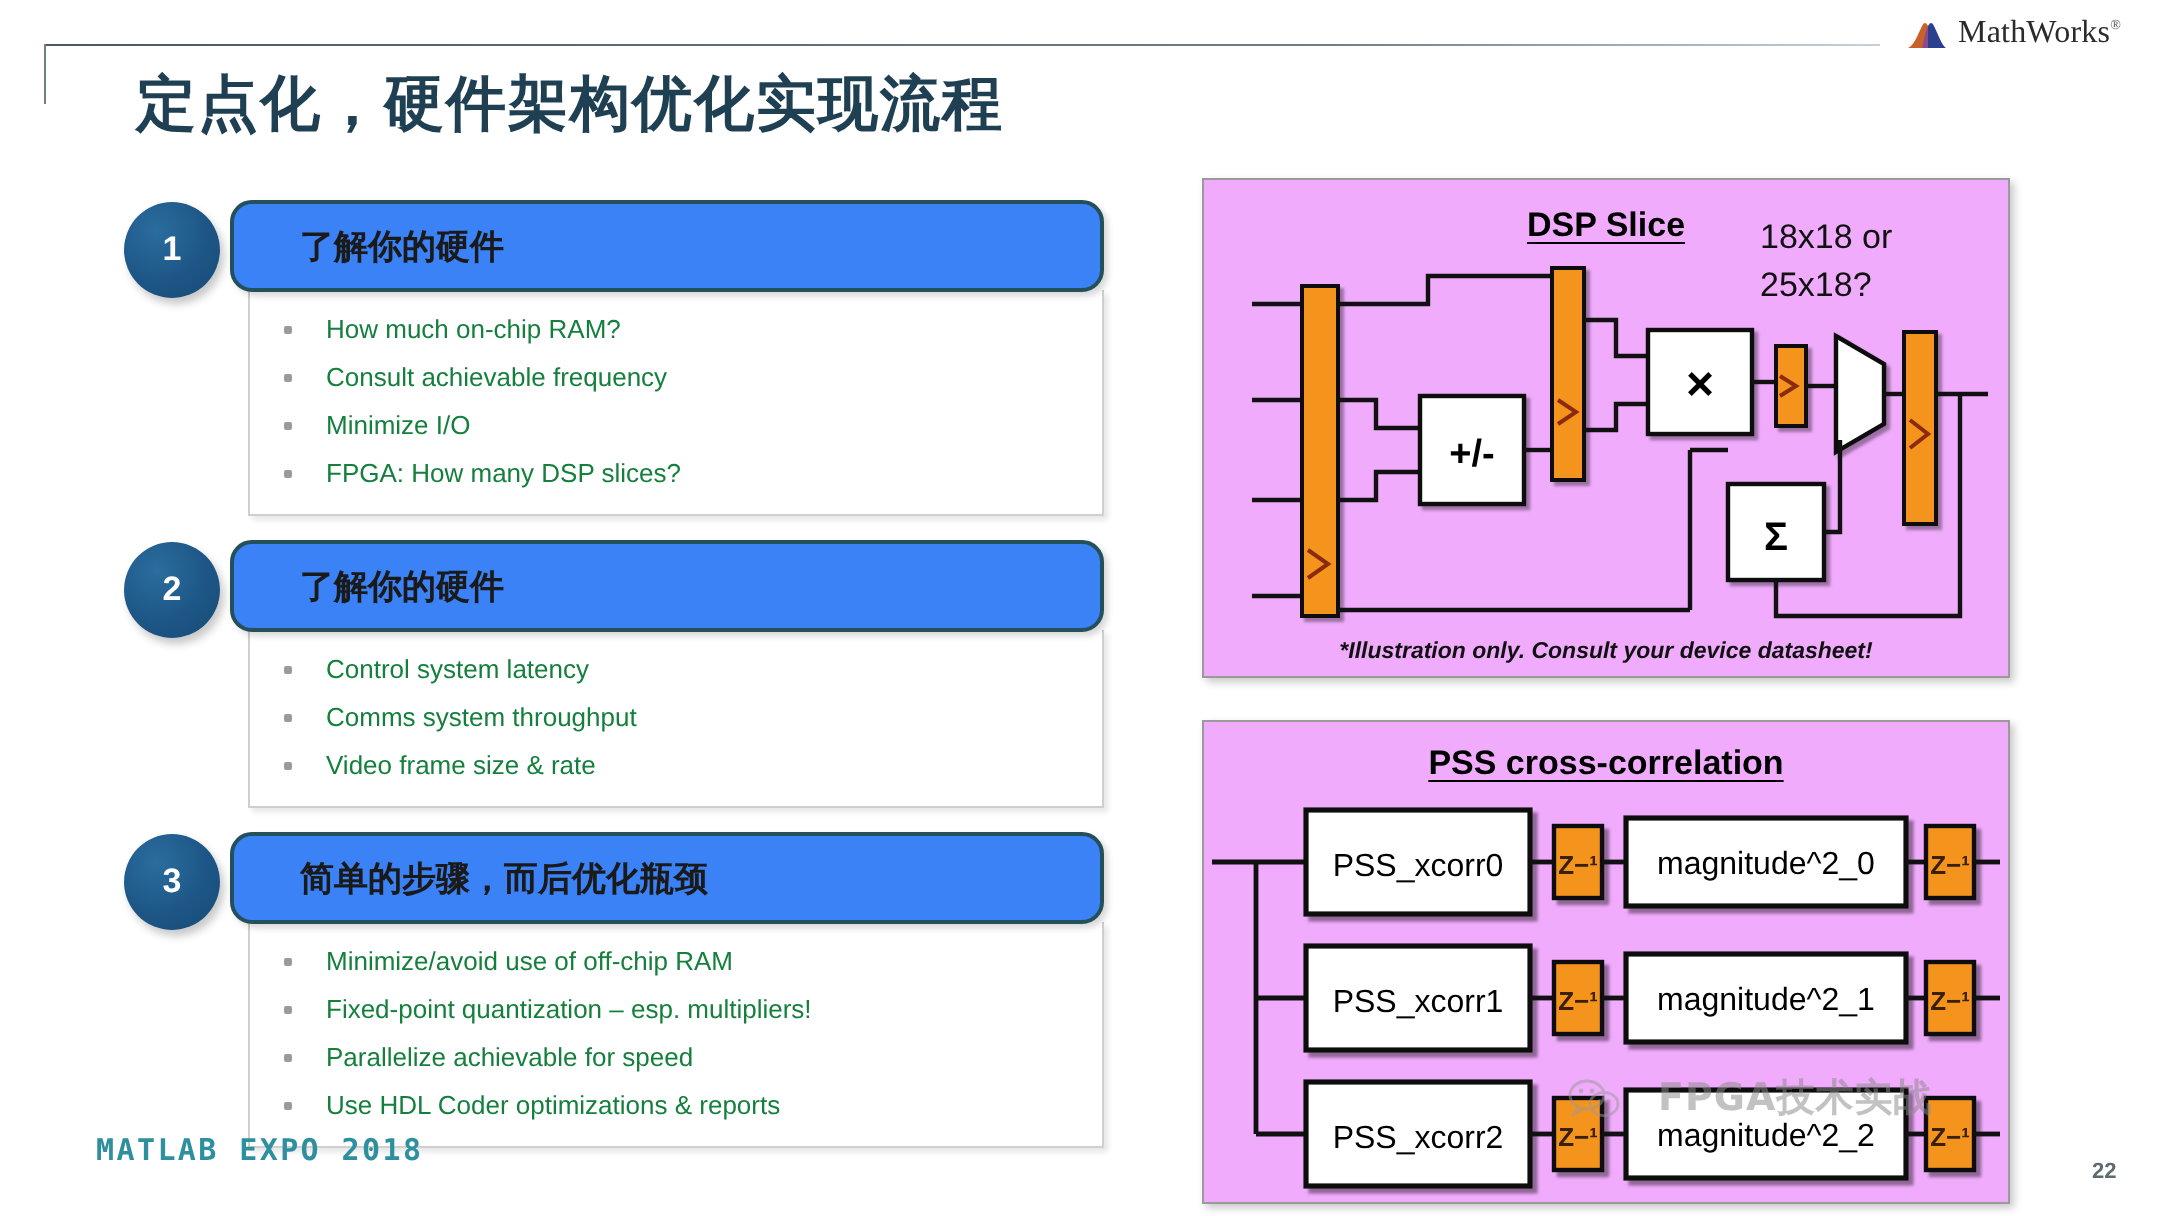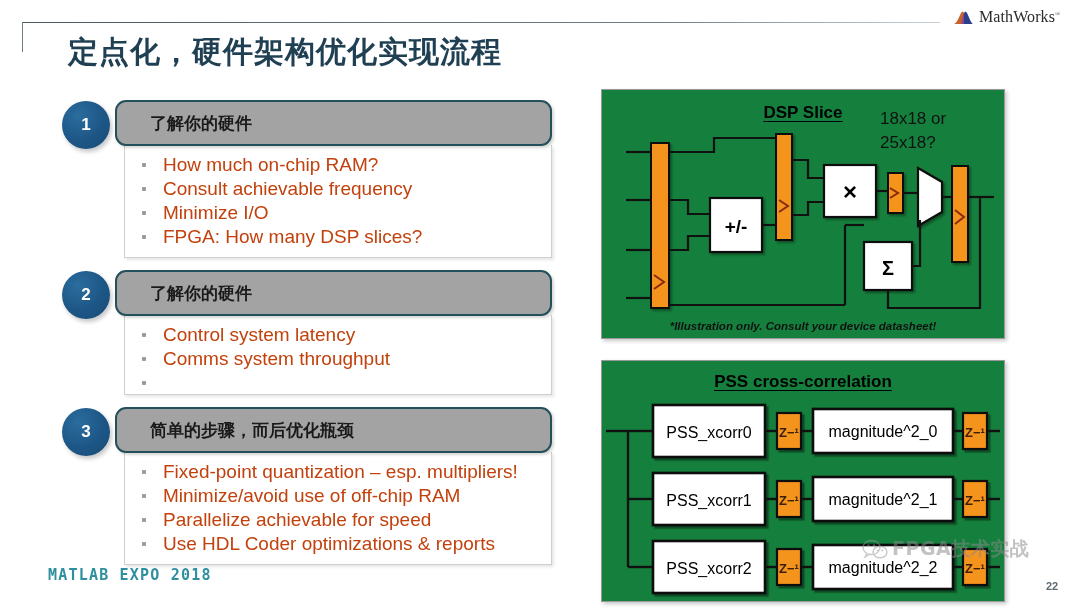--- a/index.html
+++ b/index.html
@@ -27,21 +27,21 @@
     position:absolute;left:68px;top:32px;
     font-family:"DejaVu Serif","Liberation Serif",serif;
     font-size:30px;font-weight:bold;color:#1f3f52;letter-spacing:1px;
     white-space:nowrap;
   }
   
   .left-col{position:absolute;left:62px;top:100px;width:490px;}
   .step{position:relative;margin-bottom:12px;}
   .step-head{
     position:relative;margin-left:53px;height:42px;
-    border:2px solid #24505c;border-radius:11px;background:#a3a3a3;
+    border:2px solid #24505c;border-radius:11px;background:#3b82f6;
     display:flex;align-items:center;
     box-shadow:2px 2px 3px rgba(0,0,0,0.16);
   }
   .step-head-text{
     font-family:"DejaVu Serif","Liberation Serif",serif;
     font-size:17px;font-weight:bold;color:#1a1a1a;margin-left:33px;white-space:nowrap;
   }
   .step-circle{
     position:absolute;left:0;top:1px;width:48px;height:48px;border-radius:50%;
     background:radial-gradient(circle at 34% 30%,#2a6d9e 0%,#1d5686 55%,#174a74 100%);
@@ -54,25 +54,25 @@
     margin-left:62px;margin-top:-1px;
     border:1px solid #cfcfcf;border-top:none;background:#ffffff;
     padding:7px 10px 8px 14px;
     box-shadow:2px 2px 3px rgba(0,0,0,0.10);
   }
   .bullet-row{display:flex;align-items:flex-start;margin:1px 0;}
   .bullet-dot{
     width:4px;height:4px;background:#9a9a9a;margin:10px 17px 0 3px;flex:none;border-radius:1px;
   }
   .bullet-text{
-    font-size:19px;color:#c2410c;line-height:23px;white-space:nowrap;
+    font-size:13px;color:#15803d;line-height:23px;white-space:nowrap;
   }
   
   .panel{
-    position:absolute;background:#15803d;border:1px solid #9a9a9a;
+    position:absolute;background:#f0abfc;border:1px solid #9a9a9a;
     box-shadow:2px 2px 4px rgba(0,0,0,0.22);
   }
   #dsp-panel{left:601px;top:89px;width:402px;height:248px;}
   #pss-panel{left:601px;top:360px;width:402px;height:240px;}
   .panel-title{
     position:absolute;left:0;right:0;text-align:center;
     font-size:17px;font-weight:bold;color:#000;
     text-decoration:underline;text-underline-offset:3px;
   }
   #dsp-panel .panel-title{top:13px;}
@@ -87,22 +87,22 @@
     position:absolute;left:48px;top:566px;
     font-family:"DejaVu Sans Mono","Liberation Mono",monospace;
     font-size:15px;font-weight:bold;color:#2e8f9e;letter-spacing:1.2px;
   }
   .page-num{
     position:absolute;left:1046px;top:580px;
     font-size:11px;font-weight:bold;color:#5d6b70;
   }
   
   .watermark{
-    position:absolute;left:862px;top:536px;
-    display:flex;align-items:center;gap:6px;
+    position:absolute;left:784px;top:536px;
+    display:flex;align-items:center;gap:21px;
     opacity:0.52;pointer-events:none;
   }
   .wm-icon{width:24px;height:20px;flex:none;}
   .wm-text{
     font-family:"DejaVu Sans","Liberation Sans",sans-serif;
     font-size:19px;font-weight:bold;color:#8b8b8b;letter-spacing:0.5px;white-space:nowrap;
   }
 </style>
 </head>
 <body>
@@ -159,37 +159,38 @@
       <div class="bullet-row">
         <span class="bullet-dot"></span>
         <span class="bullet-text">Control system latency</span>
       </div>
       <div class="bullet-row">
         <span class="bullet-dot"></span>
         <span class="bullet-text">Comms system throughput</span>
       </div>
       <div class="bullet-row">
         <span class="bullet-dot"></span>
+        <span class="bullet-text">Video frame size &amp; rate</span>
       </div>
     </div>
   </div>
 
   <div class="step">
     <div class="step-circle">3</div>
     <div class="step-head">
       <span class="step-head-text">简单的步骤，而后优化瓶颈</span>
     </div>
     <div class="step-body">
       <div class="bullet-row">
         <span class="bullet-dot"></span>
+        <span class="bullet-text">Minimize/avoid use of off-chip RAM</span>
+      </div>
+      <div class="bullet-row">
+        <span class="bullet-dot"></span>
         <span class="bullet-text">Fixed-point quantization – esp. multipliers!</span>
-      </div>
-      <div class="bullet-row">
-        <span class="bullet-dot"></span>
-        <span class="bullet-text">Minimize/avoid use of off-chip RAM</span>
       </div>
       <div class="bullet-row">
         <span class="bullet-dot"></span>
         <span class="bullet-text">Parallelize achievable for speed</span>
       </div>
       <div class="bullet-row">
         <span class="bullet-dot"></span>
         <span class="bullet-text">Use HDL Coder optimizations &amp; reports</span>
       </div>
     </div>

